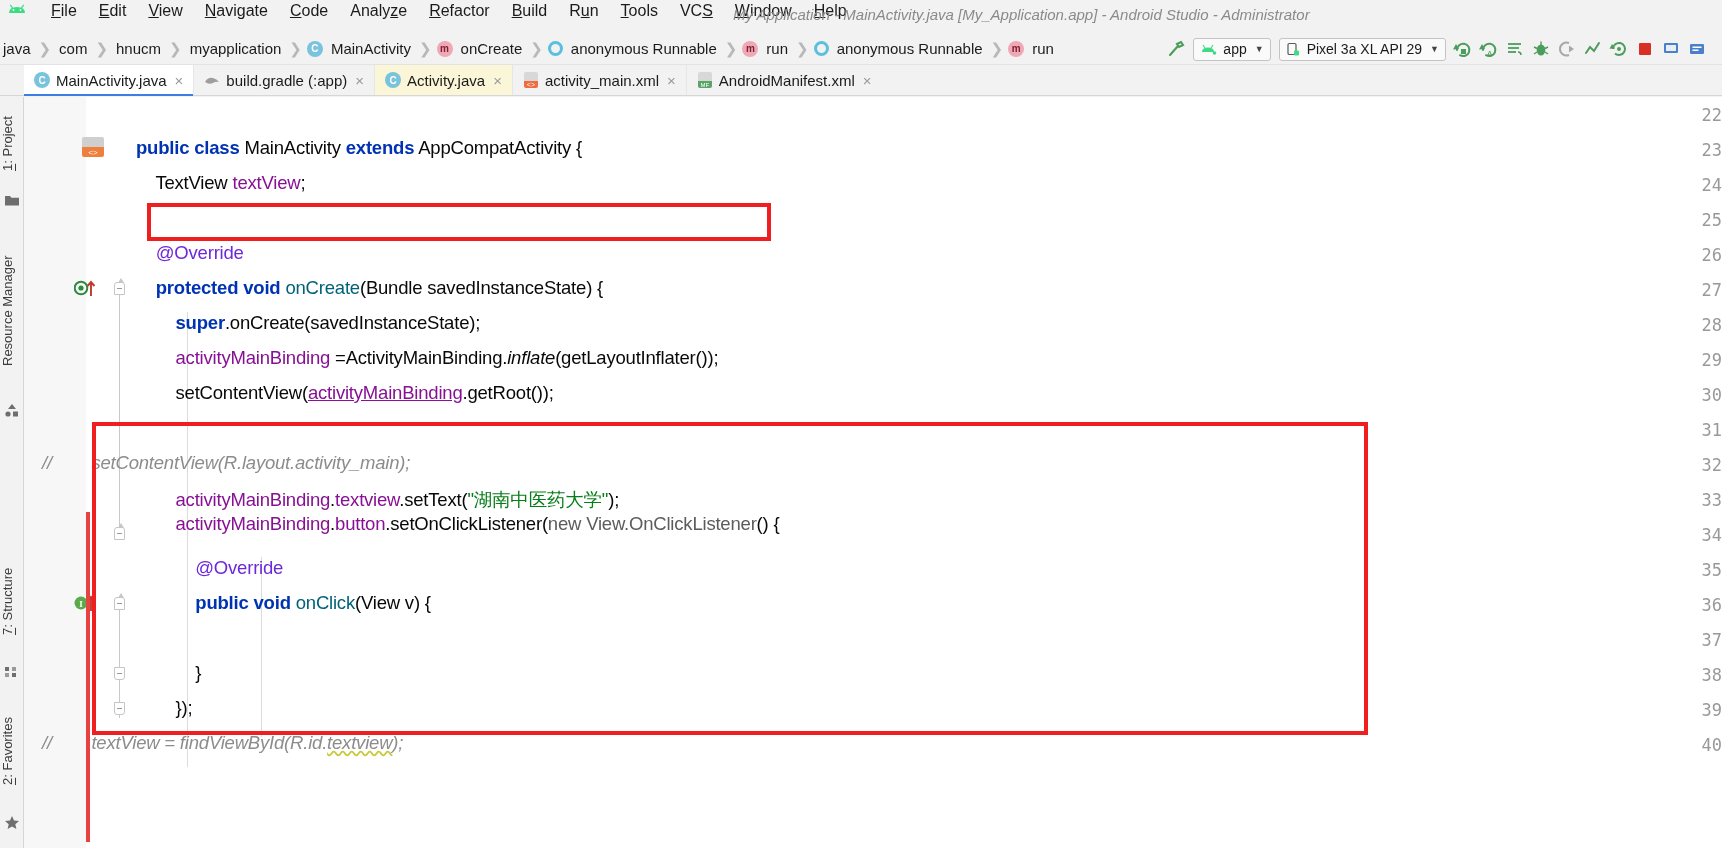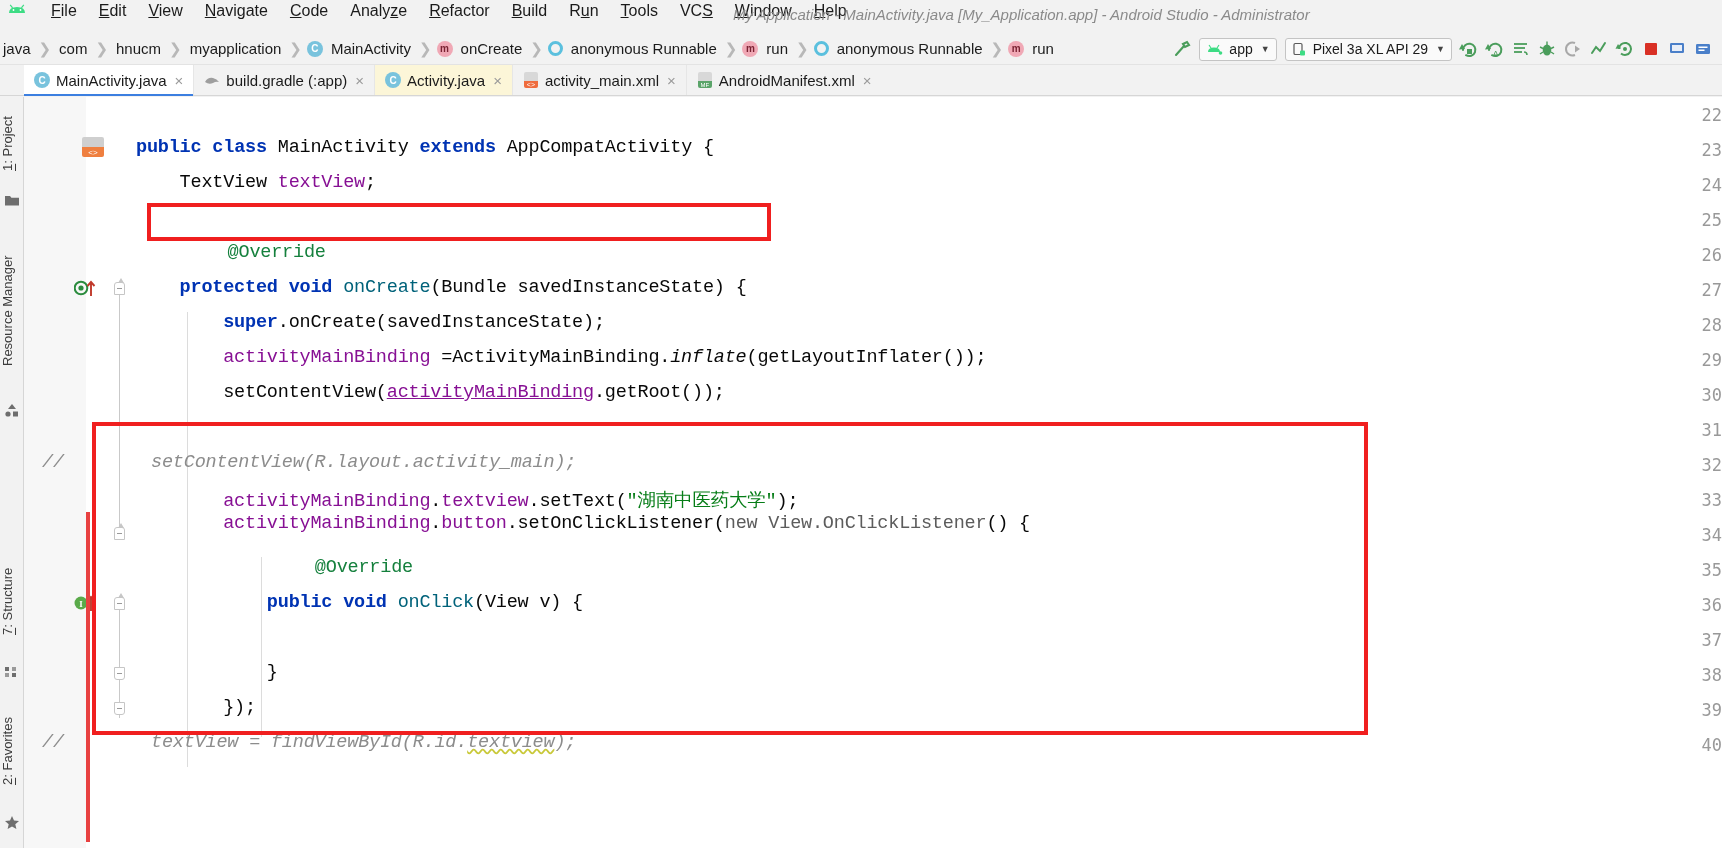--- a/index.html
+++ b/index.html
@@ -41,21 +41,21 @@
     display: inline-flex; align-items: center; justify-content: center;
     font-size: 10px; color: #fff; margin-right: 5px; font-weight: bold;
   }
   .cicon.c { background: #79c3dd; }
   .cicon.m { background: #f0a8b5; color: #7a2232; }
   .cicon.r {
     background: transparent; border: 3px solid #5bc0de; border-radius: 50%;
     width: 15px; height: 15px;
   }
 
-  .tb-right { position: absolute; right: 6px; top: 0; height: 32px; display: flex; align-items: center; }
+  .tb-right { position: absolute; right: 12px; top: 0; height: 32px; display: flex; align-items: center; }
   .tb-btn { width: 26px; height: 26px; display: flex; align-items: center; justify-content: center; cursor: default; }
   .combo {
     height: 23px; border: 1px solid #c4c4c4; background: #fafafa; border-radius: 3px;
     display: flex; align-items: center; padding: 0 6px; margin: 0 4px; font-size: 14px; color: #1b1b1b;
   }
   .combo .caret { margin-left: 8px; font-size: 9px; color: #444; }
 
   
   .tabbar {
     height: 31px; display: flex; align-items: stretch; background: #f2f2f2;
@@ -112,28 +112,28 @@
     position: absolute; left: 90px; top: 0; width: 22px; height: 100%; background: #ffffff;
   }
   .code-area { position: absolute; left: 112px; top: 0; right: 0; height: 100%; }
 
   .ln {
     position: absolute; right: 0; width: 54px; text-align: right;
     font-family: "DejaVu Sans Mono", monospace; font-size: 17px; color: #999999;
   }
   .cl {
     position: absolute; left: 0; white-space: pre;
-    font-family: Liberation Mono, monospace; font-size: 18.5px; color: #080808;
+    font-family: Liberation Sans, sans-serif; font-size: 18.5px; color: #080808;
     letter-spacing: -0.2px;
   }
   .kw   { color: #0033b3; font-weight: 600; }
   .fld  { color: #871094; }
   .cmt  { color: #8c8c8c; font-style: italic; }
   .str  { color: #067d17; }
-  .anno { color: #15803d; margin-left: 48px; }
+  .anno { color: #6d28d9; }
   .mth  { color: #00627a; }
   .gray { color: #5c5c5c; }
   .ital { font-style: italic; }
   .ulink { text-decoration: underline; color: #871094; }
   .wavy { text-decoration: underline; text-decoration-style: wavy; text-decoration-color: #c9c93a; }
 
   
   .redbox { position: absolute; border: 4px solid #f01f1f; pointer-events: none; }
 
   

